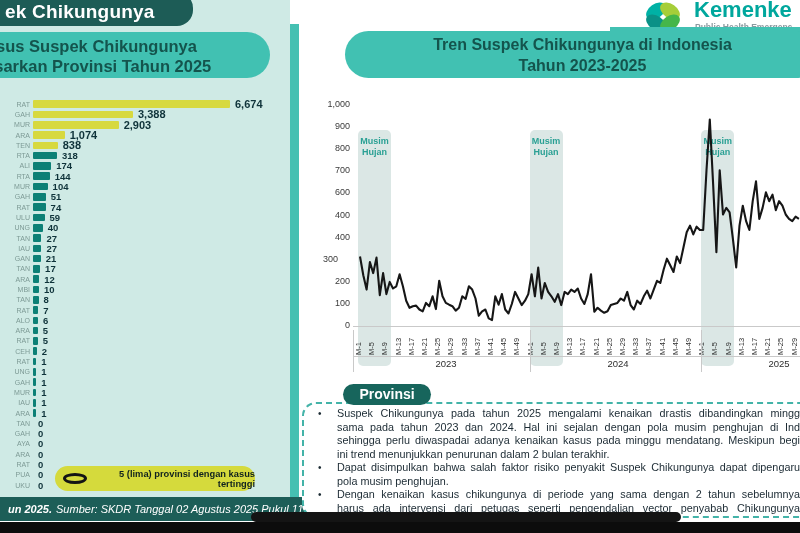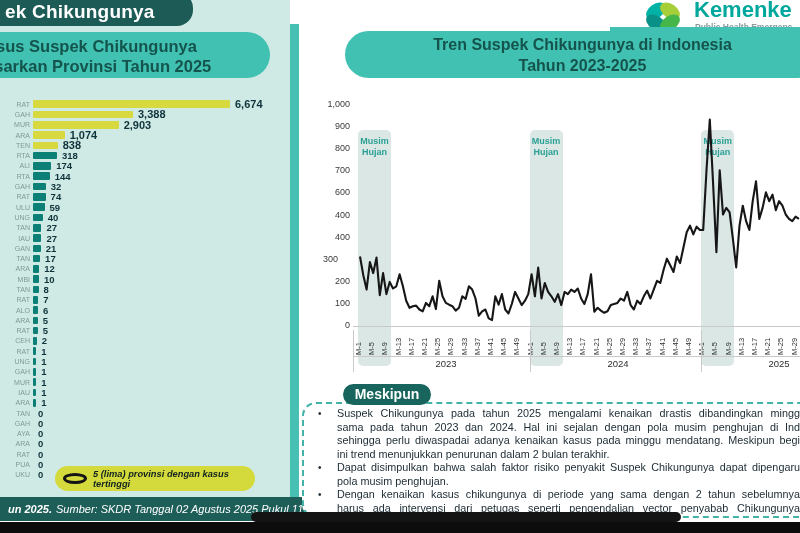--- a/index.html
+++ b/index.html
@@ -23,21 +23,21 @@
   .blab{width:33px;text-align:right;padding-right:3px;font-size:7px;color:#7d9a95;
         white-space:nowrap;overflow:hidden;}
   .bbar{height:7.6px;border-radius:1px;background:#0c8076;flex:none;}
   .bbar.hl{background:#d7d93f;}
   .bval{margin-left:5px;font-weight:bold;font-size:9.5px;color:#0f333a;white-space:nowrap;}
   .brow.top5 .bval{font-size:11px;}
 
   .legend-pill{position:absolute;left:55px;top:466px;width:200px;height:25px;background:#d5da3c;
         border-radius:13px;display:flex;align-items:center;padding-left:8px;}
   .legend-ellipse{width:24px;height:11px;border:3px solid #141414;border-radius:50%;flex:none;}
-  .legend-text{margin-left:6px;font-size:9.3px;font-weight:bold;font-style:italic;color:#10221f;}
+  .legend-text{margin-left:6px;font-size:9.3px;font-weight:bold;color:#10221f;text-align:right;}
 
   .footer-pill{position:absolute;left:0;top:497px;width:558px;height:24px;background:#1d5e58;
         border-radius:0 14px 14px 0;display:flex;align-items:center;padding-left:8px;
         color:#fff;font-style:italic;font-size:11px;white-space:nowrap;overflow:hidden;}
   .footer-pill .fb{font-weight:bold;margin-right:4px;}
 
   
   .brand{position:absolute;left:636px;top:0;width:164px;height:36px;overflow:hidden;}
   .brand-name{position:absolute;left:58px;top:-3px;font-size:22px;font-weight:bold;color:#00a79d;}
   .brand-sub{position:absolute;left:59px;top:22px;font-size:8.5px;font-weight:bold;color:#8b9aa0;
@@ -130,23 +130,28 @@
         <span class="blab">ALI</span>
         <span class="bbar" style="width: 18.3px;"></span>
         <span class="bval">174</span>
       </div>
       <div class="brow">
         <span class="blab">RTA</span>
         <span class="bbar" style="width: 16.8px;"></span>
         <span class="bval">144</span>
       </div>
       <div class="brow">
+        <span class="blab">MUR</span>
+        <span class="bbar" style="width: 14.6px;"></span>
+        <span class="bval">104</span>
+      </div>
+      <div class="brow">
         <span class="blab">GAH</span>
         <span class="bbar" style="width: 12.7px;"></span>
-        <span class="bval">32</span>
+        <span class="bval">51</span>
       </div>
       <div class="brow">
         <span class="blab">RAT</span>
         <span class="bbar" style="width: 12.6px;"></span>
         <span class="bval">74</span>
       </div>
       <div class="brow">
         <span class="blab">ULU</span>
         <span class="bbar" style="width: 11.5px;"></span>
         <span class="bval">59</span>
@@ -372,21 +377,21 @@
       <div class="axline" style="left: 353px; top: 356px; width: 447px; height: 1px;"></div>
       <div class="axline" style="left: 353px; top: 330px; width: 1px; height: 42px;"></div>
       <div class="axline" style="left: 530px; top: 330px; width: 1px; height: 42px;"></div>
       <div class="axline" style="left: 701px; top: 330px; width: 1px; height: 42px;"></div>
       <svg id="trend-svg" width="800" height="533" viewBox="0 0 800 533">
         <polyline points="360.0,256.5 363.3,275.3 366.6,289.6 369.9,262.0 373.2,273.1 376.5,257.6 379.8,295.2 383.1,273.1 386.4,294.1 389.7,281.9 393.0,288.5 396.3,286.3 399.6,274.2 402.9,286.3 406.2,300.7 409.5,307.8 412.8,306.2 416.1,305.6 419.4,309.5 422.7,311.3 426.0,302.9 429.3,306.2 432.6,296.3 435.9,309.1 439.2,280.8 442.5,296.3 445.8,302.9 449.1,304.7 452.4,306.2 455.7,310.6 459.0,307.8 462.3,296.3 465.6,298.9 468.9,286.3 472.2,289.6 475.5,298.5 478.8,315.7 482.1,311.3 485.4,309.5 488.7,318.4 492.0,320.1 495.3,296.3 498.6,304.7 501.9,294.1 505.2,309.5 508.5,313.5 511.8,304.0 515.1,291.9 518.4,298.5 521.7,305.1 525.0,300.7 528.3,294.1 531.6,274.2 534.9,296.3 538.2,267.5 541.5,298.5 544.8,283.0 548.1,291.9 551.4,296.3 554.7,301.8 558.0,294.1 561.3,305.1 564.6,291.9 567.9,294.1 571.2,289.6 574.5,291.9 577.8,288.5 581.1,298.5 584.4,304.0 587.7,294.1 591.0,274.2 594.3,311.7 597.6,307.8 600.9,310.6 604.2,312.8 607.5,311.3 610.8,305.1 614.1,304.0 617.4,302.9 620.7,298.5 624.0,300.7 627.3,291.9 630.6,305.1 633.9,309.5 637.2,300.7 640.5,304.0 643.8,296.3 647.1,290.7 650.4,298.5 653.7,289.6 657.0,280.8 660.3,283.0 663.6,269.8 666.9,258.7 670.2,265.3 673.5,272.0 676.8,256.5 680.1,263.1 683.4,247.7 686.7,232.2 690.0,225.6 693.3,234.4 696.6,226.7 699.9,230.0 703.2,230.0 706.5,170.3 709.8,119.5 713.1,183.6 716.4,252.1 719.7,170.3 723.0,214.5 726.3,207.9 729.6,212.3 732.9,238.8 736.2,267.5 739.5,225.6 742.8,205.7 746.1,221.1 749.4,230.0 752.7,201.2 756.0,181.3 759.3,218.9 762.6,207.9 765.9,192.4 769.2,201.2 772.5,194.6 775.8,210.1 779.1,201.2 782.4,205.7 785.7,214.5 789.0,218.9 792.3,221.1 795.6,216.7 798.9,218.9" fill="none" stroke="#161616" stroke-width="2.1" stroke-linejoin="round"></polyline>
       </svg>
     </div>
 
   <div class="dash-box"></div>
-  <div class="analisa-pill">Meskipun</div>
+  <div class="analisa-pill">Provinsi</div>
   <div id="bullets">
       <div class="bullet">
         <div class="bdot">•</div>
         <div class="blines">
           <div class="bl">Suspek Chikungunya pada tahun 2025 mengalami kenaikan drastis dibandingkan mingg</div>
           <div class="bl">sama pada tahun 2023 dan 2024. Hal ini sejalan dengan pola musim penghujan di Ind</div>
           <div class="bl">sehingga perlu diwaspadai adanya kenaikan kasus pada minggu mendatang. Meskipun begi</div>
           <div class="bl last">ini trend menunjukkan penurunan dalam 2 bulan terakhir.</div>
         </div>
       </div>

